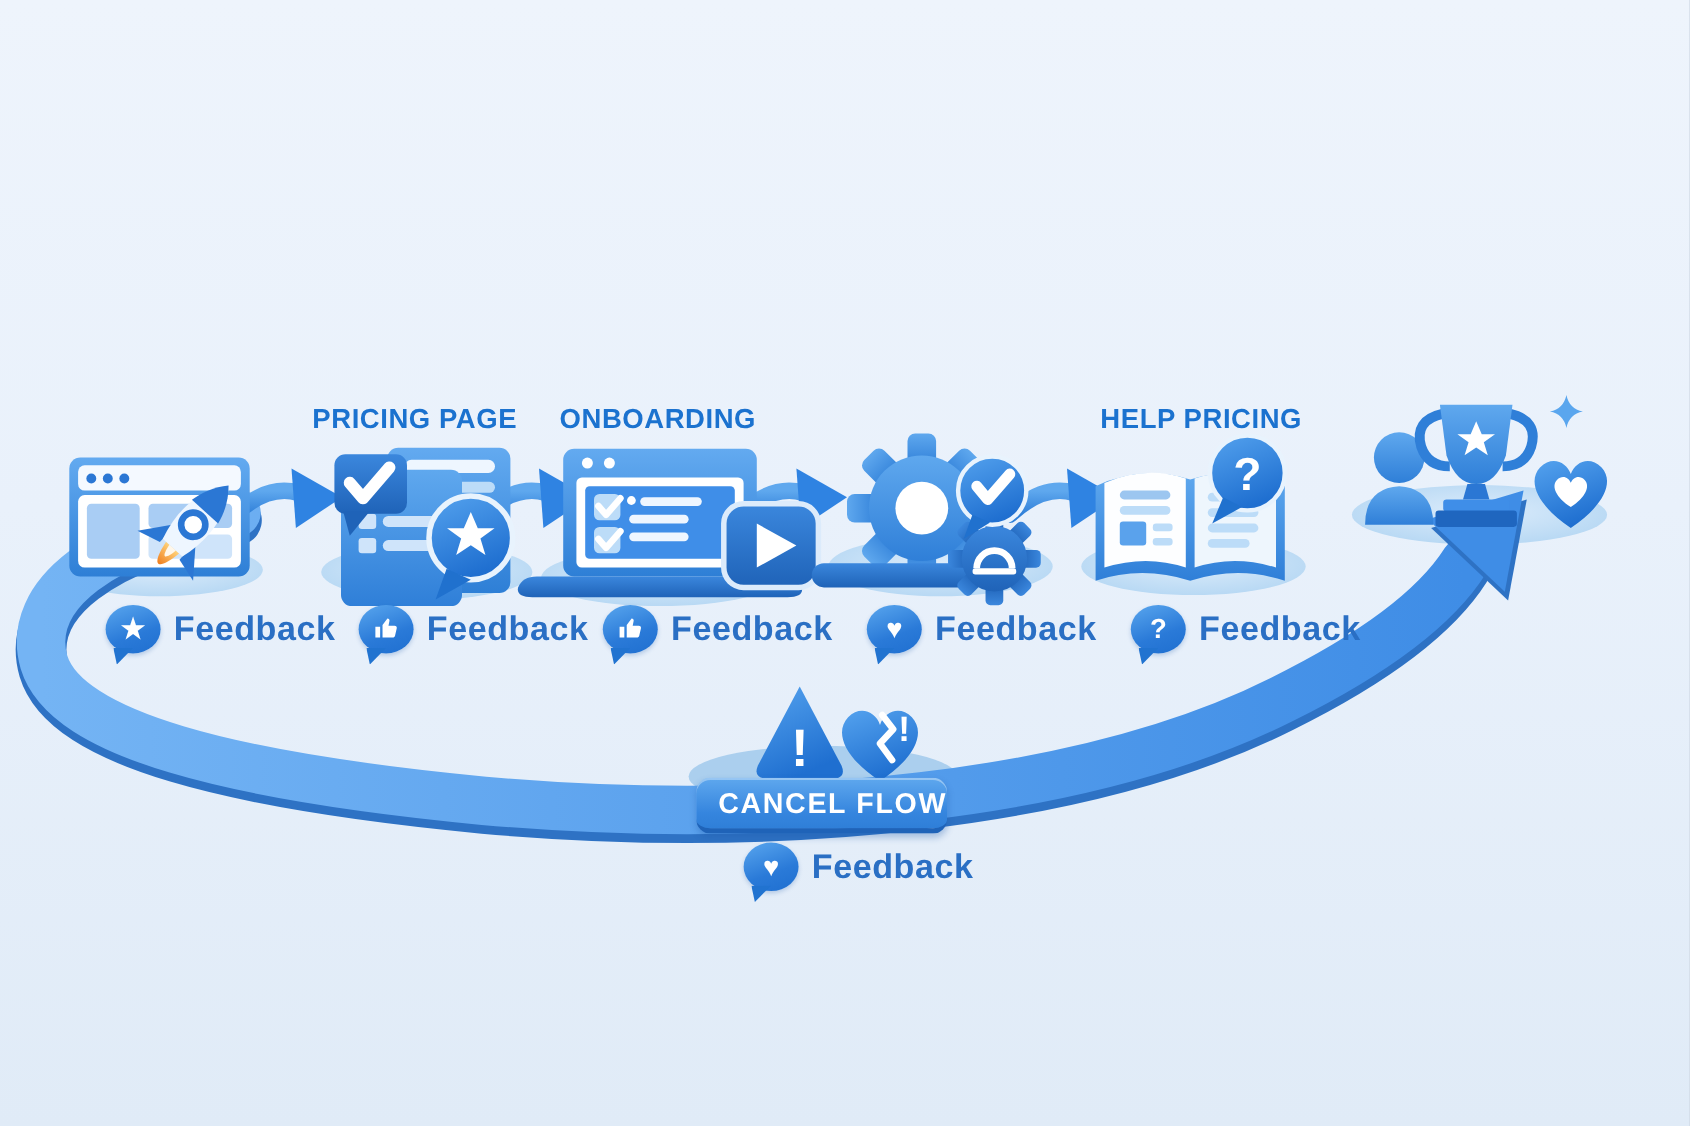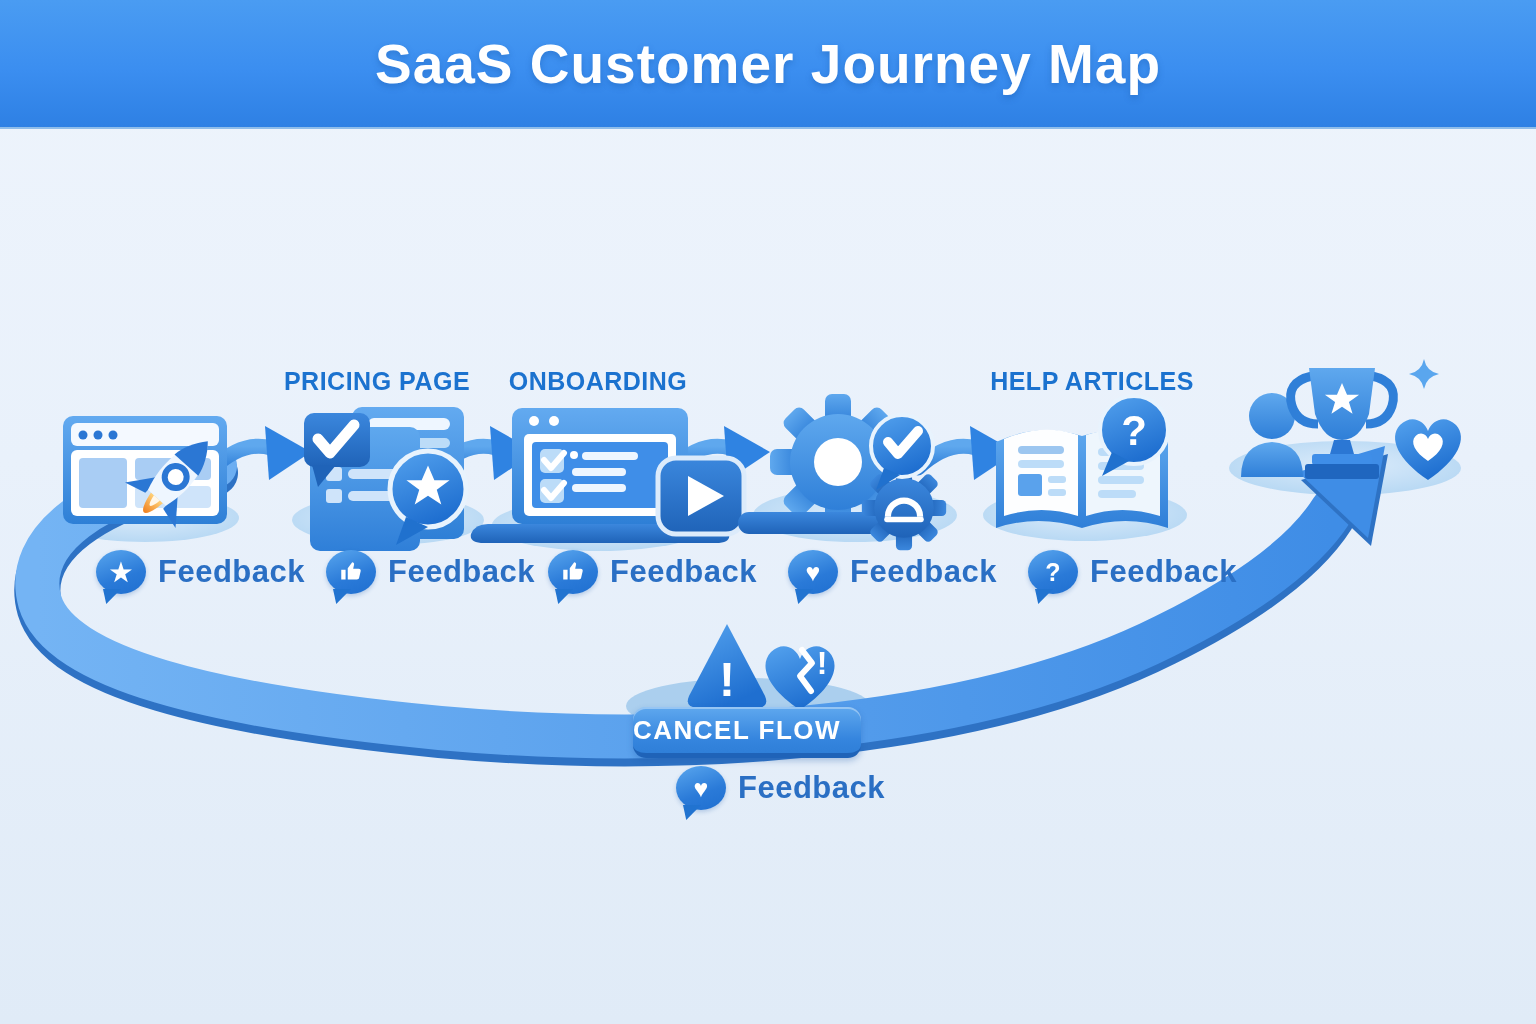--- a/index.html
+++ b/index.html
@@ -37,38 +37,35 @@
     content:"";position:absolute;left:7px;bottom:-10px;width:18px;height:15px;
     background:#2173d0;clip-path:polygon(0 0,100% 0,18% 100%);
   }
   .fb-glyph{color:#fff;font-size:25px;font-weight:700;line-height:1;}
   .fb-text{
     color:#2a6fc4;font-size:31px;font-weight:700;
     letter-spacing:.5px;white-space:nowrap;
   }
   .cancel-btn{
     position:absolute;z-index:3;left:633px;top:707px;width:228px;height:46px;
-    border-radius:13px;display:flex;align-items:center;justify-content:flex-start;
+    border-radius:13px;display:flex;align-items:center;justify-content:flex-end;
     background:linear-gradient(180deg,#5fa8ee 0%,#3585de 70%,#2f7fd8 100%);
     border-bottom:5px solid #1f63b8;
     box-shadow:0 3px 6px rgba(30,90,170,.3), inset 0 2px 0 rgba(255,255,255,.35);
   }
   .cancel-btn span{color:#fff;font-size:26px;font-weight:800;letter-spacing:1.5px;}
   .bubble-q{font:700 42px "Liberation Sans",sans-serif;fill:#fff;}
   .warn-glyph{font:800 48px "Liberation Sans",sans-serif;fill:#fff;}
   .heart-glyph{font:800 32px "Liberation Sans",sans-serif;fill:#fff;}
 </style>
 </head>
 <body>
 
 <div class="canvas">
 
-  <div class="header">
-    <div class="title">SaaS Customer Journey Map</div>
-  </div>
 
   <svg class="scene" width="1536" height="1024" viewBox="0 0 1536 1024">
     <defs>
       <linearGradient id="gCard" x1="0" y1="0" x2="0" y2="1">
         <stop offset="0" stop-color="#63aaf0"></stop>
           <stop offset="1" stop-color="#2e7fd6"></stop>
       </linearGradient>
       <linearGradient id="gV" x1="0" y1="0" x2="0" y2="1">
         <stop offset="0" stop-color="#5fa8ee"></stop>
           <stop offset="1" stop-color="#2f7fd8"></stop>
@@ -270,21 +267,21 @@
     </g>
     <g transform="translate(800,668)">
       <path d="M0 42 C-32 21 -42 -2 -29 -16 C-18 -27 -4 -21 0 -9 C4 -21 18 -27 29 -16 C42 -2 32 21 0 42 Z" fill="url(#gB)"></path>
       <path d="M2 -18 L12 -5 L0 8 L11 23" stroke="#ffffff" stroke-width="6" fill="none" stroke-linecap="round" stroke-linejoin="round"></path>
       <text x="22" y="6" text-anchor="middle" class="heart-glyph">!</text>
     </g>
   </svg>
 
   <div class="stage-label" style="left:458px;top:366px;">ONBOARDING</div>
   <div class="stage-label" style="left:237px;top:366px;">PRICING PAGE</div>
-  <div class="stage-label" style="left:952px;top:366px;">HELP ARTICLES</div>
+  <div class="stage-label" style="left:952px;top:366px;">HELP PRICING</div>
 
   <div class="feedback-row" style="left:96px;top:546px;">
     <span class="fb-bubble">
         <span class="fb-glyph">★</span>
       </span>
     <span class="fb-text">Feedback</span>
   </div>
   <div class="feedback-row" style="left:326px;top:546px;">
     <span class="fb-bubble">
       <svg width="26" height="26" viewBox="0 0 24 24">

